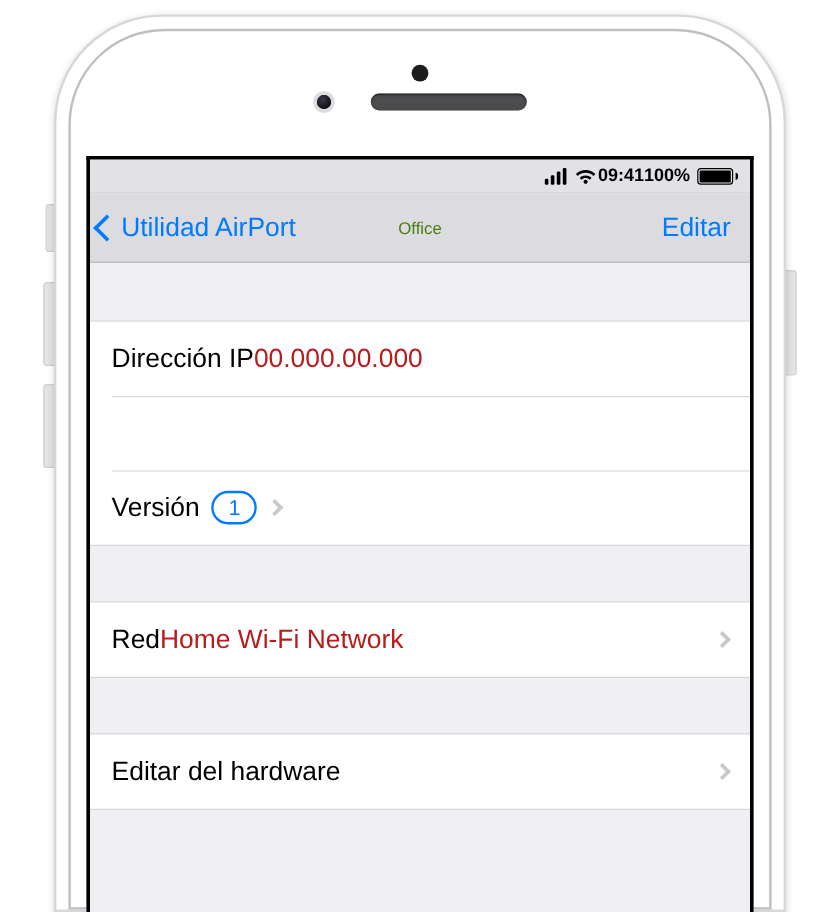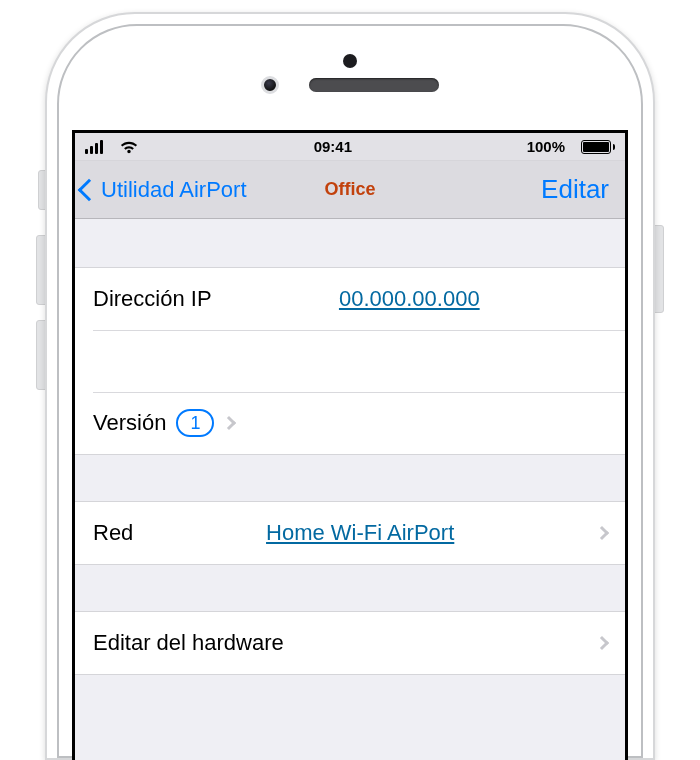--- a/index.html
+++ b/index.html
@@ -96,31 +96,31 @@
       border-bottom: none;
       overflow: hidden;
     }
 
     
     .status-bar {
       height: 28px;
       background: #e2e1e6;
       display: flex;
       align-items: center;
-      justify-content: space-between;
+      justify-content: flex-end;
       padding: 0 10px;
       font-size: 15px;
       font-weight: 600;
       color: #000;
       border-bottom: 1px solid rgba(0,0,0,0.05);
     }
     .status-left, .status-right {
       display: flex;
       align-items: center;
-      gap: 16px;
+      gap: 6px;
     }
     .signal-bars {
       display: flex;
       align-items: flex-end;
       gap: 2px;
       height: 14px;
     }
     .signal-bars span {
       width: 3px;
       background: #000;
@@ -170,32 +170,32 @@
       left: 6px;
       top: 0; bottom: 0;
       display: flex;
       align-items: center;
       gap: 2px;
       color: #007aff;
       font-size: 22px;
     }
     .nav-back-label { font-size: 22px; }
     .nav-title {
-      font-size: 18px;
-      font-weight: 700;
-      color: #c2410c;
+      font-size: 14px;
+      font-weight: 400;
+      color: #4d7c0f;
     }
     .nav-edit {
       position: absolute;
       right: 16px;
       top: 0; bottom: 0;
       display: flex;
       align-items: center;
       color: #007aff;
-      font-size: 26px;
+      font-size: 22px;
     }
     .chevron-left {
       width: 16px; height: 16px;
       border-left: 3px solid #007aff;
       border-bottom: 3px solid #007aff;
       transform: rotate(45deg);
       margin-right: 2px;
     }
 
     
@@ -225,24 +225,23 @@
       right: 0;
       top: 0;
       height: 1px;
       background: #d9d9dd;
     }
     .row-label {
       color: #000;
       flex: 0 0 auto;
     }
     .row-value {
-      color: #0369a1;
+      color: #b91c1c;
       flex: 1 1 auto;
-      text-align: center;
-      text-decoration: underline;
+      text-align: left;
     }
     .row-accessory {
       display: flex;
       align-items: center;
       gap: 10px;
       margin-left: 10px;
     }
     .chevron-right {
       width: 10px; height: 10px;
       border-top: 3px solid #c7c7cc;
@@ -339,21 +338,21 @@
         </div>
       </div>
 
     </div>
 
     <div class="group-spacer-sm"></div>
 
     <div class="group">
       <div class="row">
         <div class="row-label">Red</div>
-        <div class="row-value">Home Wi-Fi AirPort</div>
+        <div class="row-value">Home Wi-Fi Network</div>
         <div class="row-accessory">
           <span class="chevron-right"></span>
         </div>
       </div>
     </div>
 
     <div class="group-spacer-sm"></div>
 
     <div class="group">
       <div class="row">

